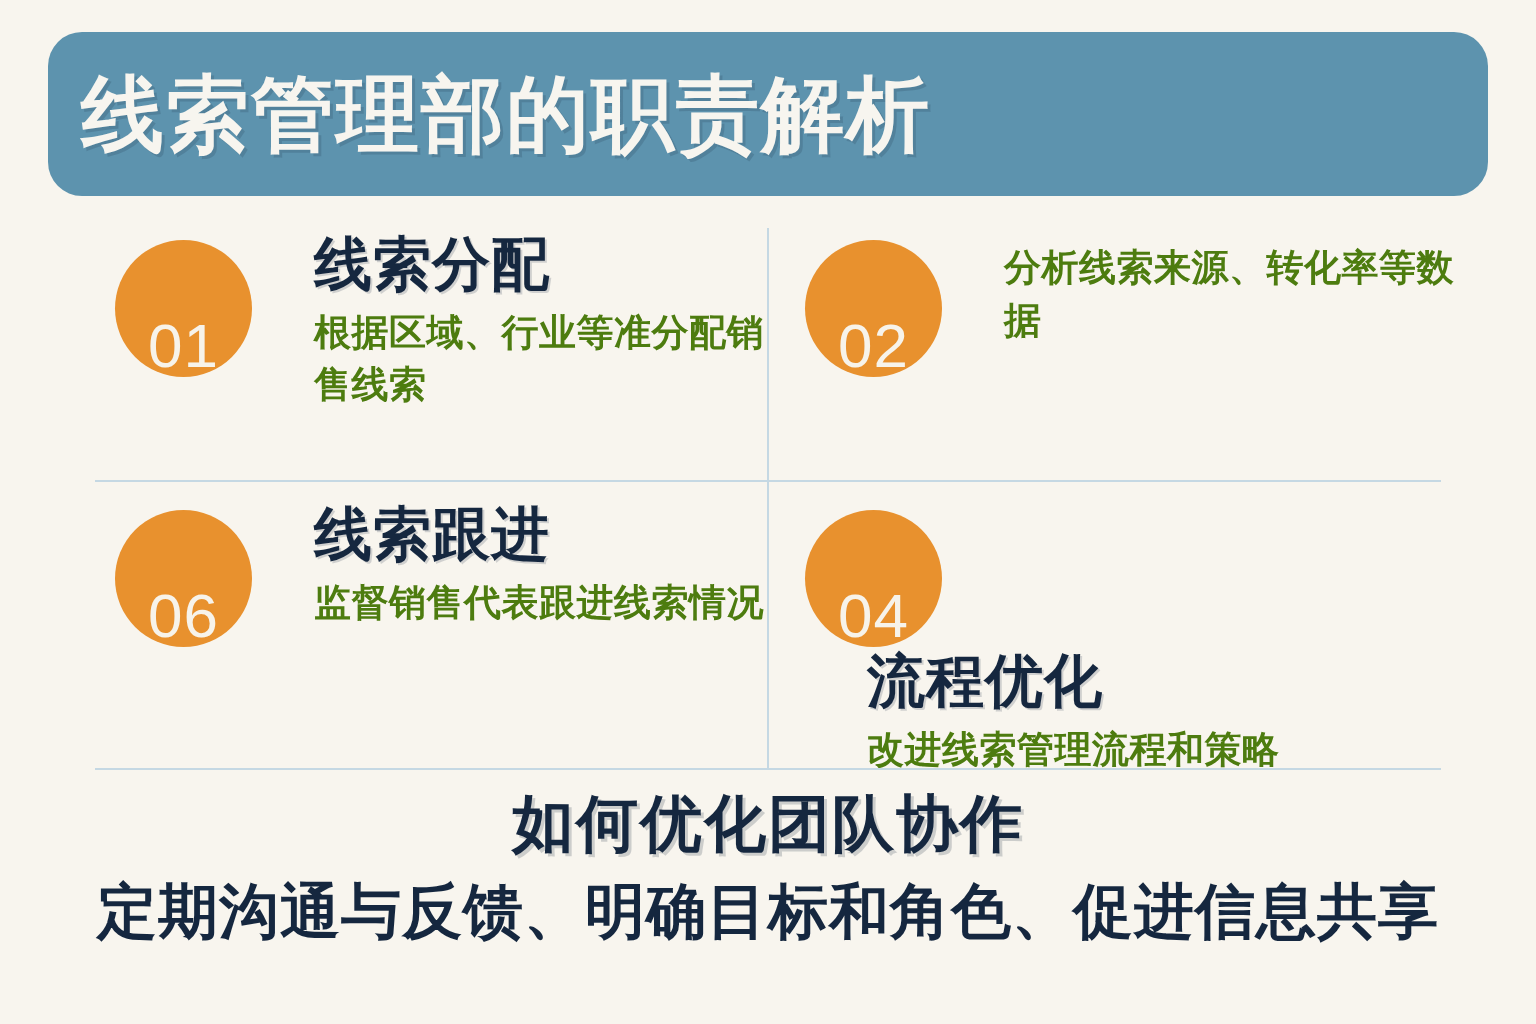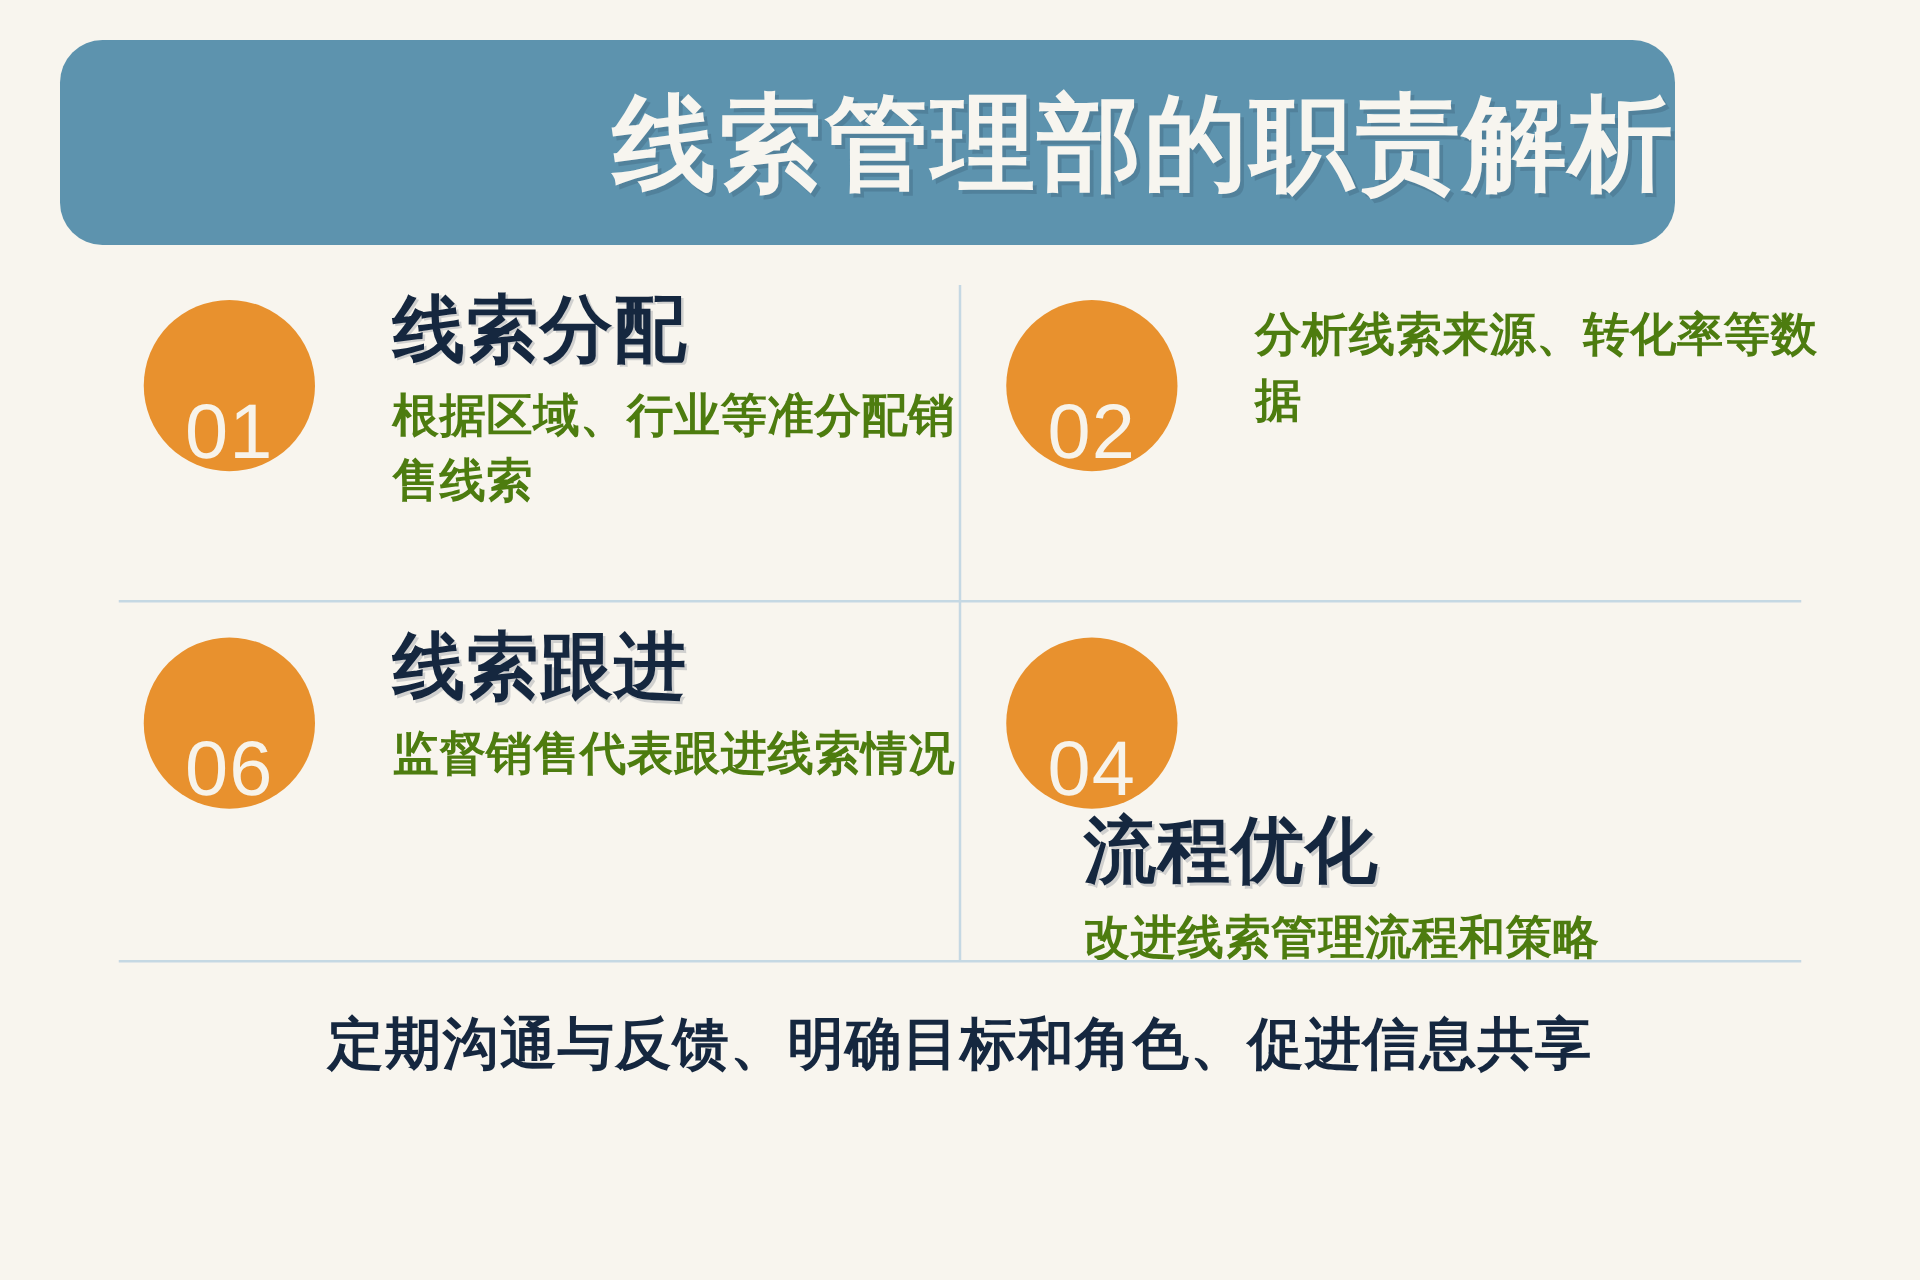--- a/index.html
+++ b/index.html
@@ -19,28 +19,29 @@
     position: absolute;
     inset: 0;
     background: #f8f5ee;
   }
 
   
   .header-banner {
     position: absolute;
     left: 48px;
     top: 32px;
-    width: 1292px;
+    width: 1440px;
     height: 164px;
     background: #5d93ae;
     border-radius: 34px;
     display: flex;
     align-items: center;
-    justify-content: flex-end;
+    justify-content: flex-start;
     box-sizing: border-box;
+    padding-left: 33px;
   }
   .header-title {
     font-size: 83px;
     font-weight: bold;
     color: #f7f5ef;
     letter-spacing: 2px;
     line-height: 1;
     text-shadow: 3px 3px 0 rgba(40,70,90,0.22);
     white-space: nowrap;
   }
@@ -144,21 +145,21 @@
   .footer-title {
     font-size: 62px;
     font-weight: bold;
     color: #15273f;
     line-height: 1.1;
     letter-spacing: 2px;
     text-shadow: 3px 3px 0 rgba(30,45,65,0.2);
   }
   .footer-subtitle {
     margin-top: 18px;
-    font-size: 45px;
+    font-size: 60px;
     font-weight: bold;
     color: #15273f;
     line-height: 1.2;
     letter-spacing: 1px;
   }
 </style>
 </head>
 <body>
 
 <div id="infographic">
@@ -209,16 +210,17 @@
         <div class="item-title">流程优化</div>
         <div class="item-desc">改进线索管理流程和策略</div>
       </div>
     </div>
 
   </div>
 
   <div class="divider-horizontal-bottom"></div>
 
   <div class="footer">
+    <div class="footer-title">如何优化团队协作</div>
     <div class="footer-subtitle">定期沟通与反馈、明确目标和角色、促进信息共享</div>
   </div>
 
 </div>
 
 </body></html>

